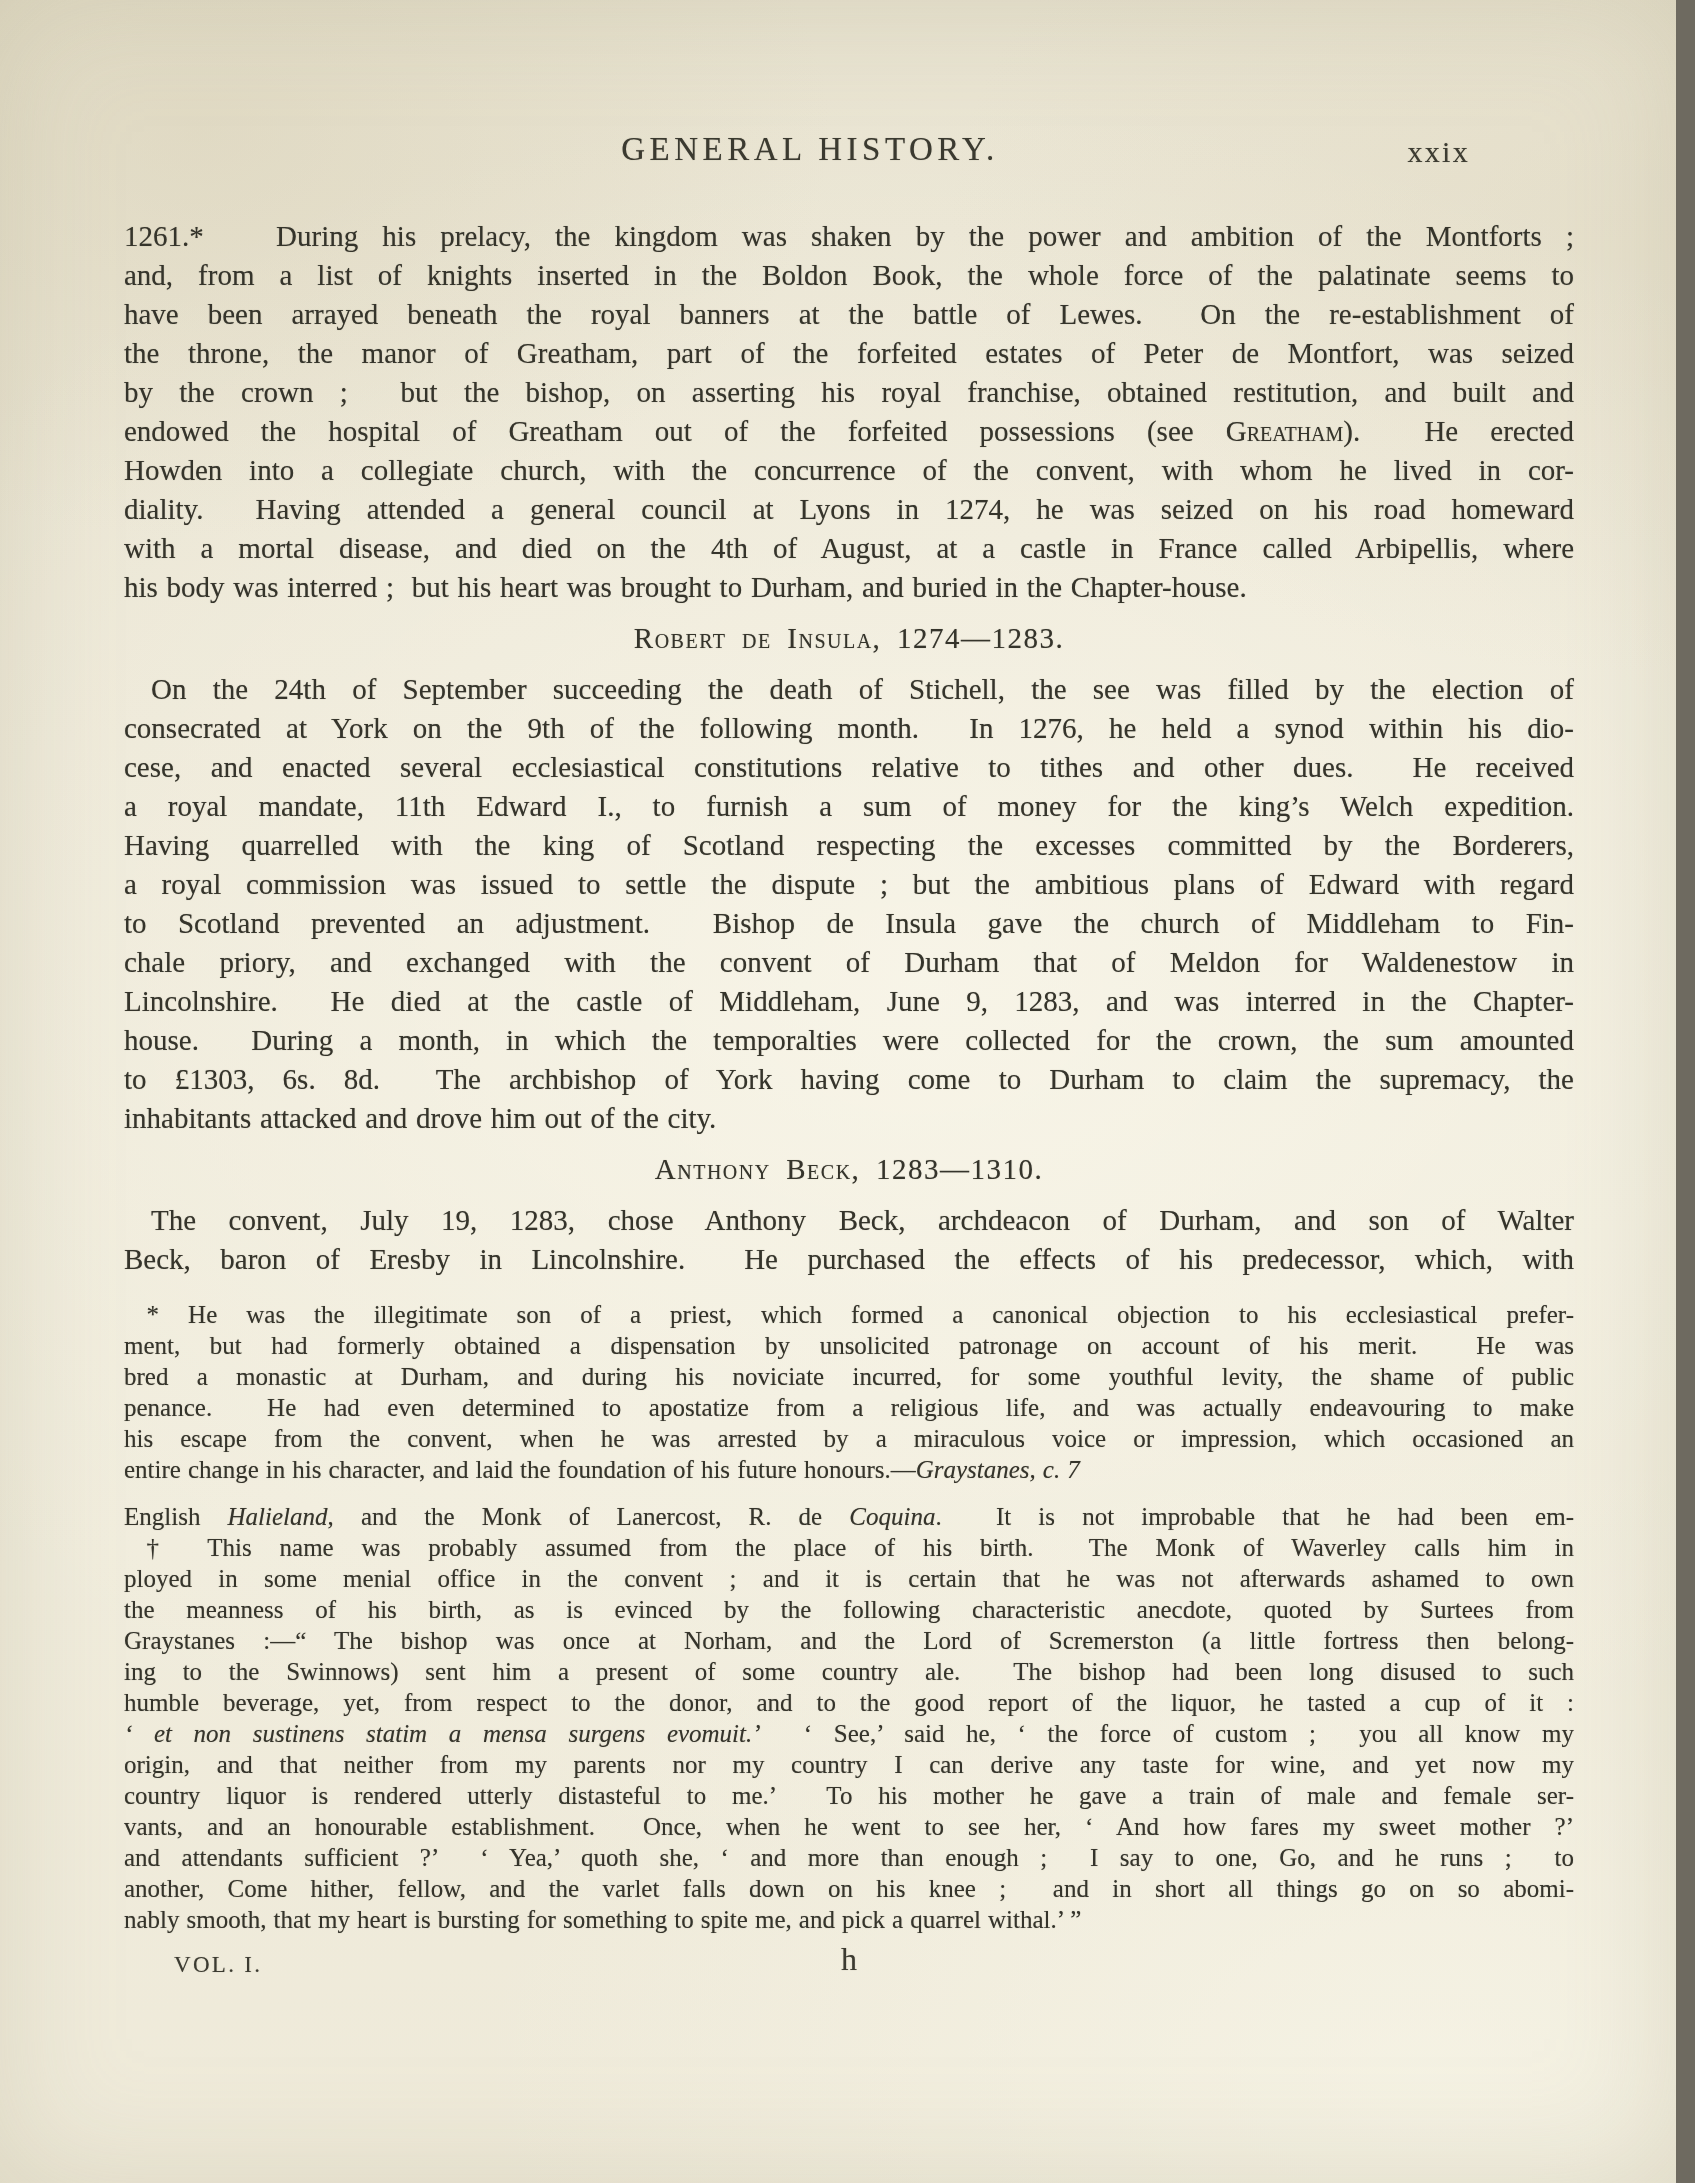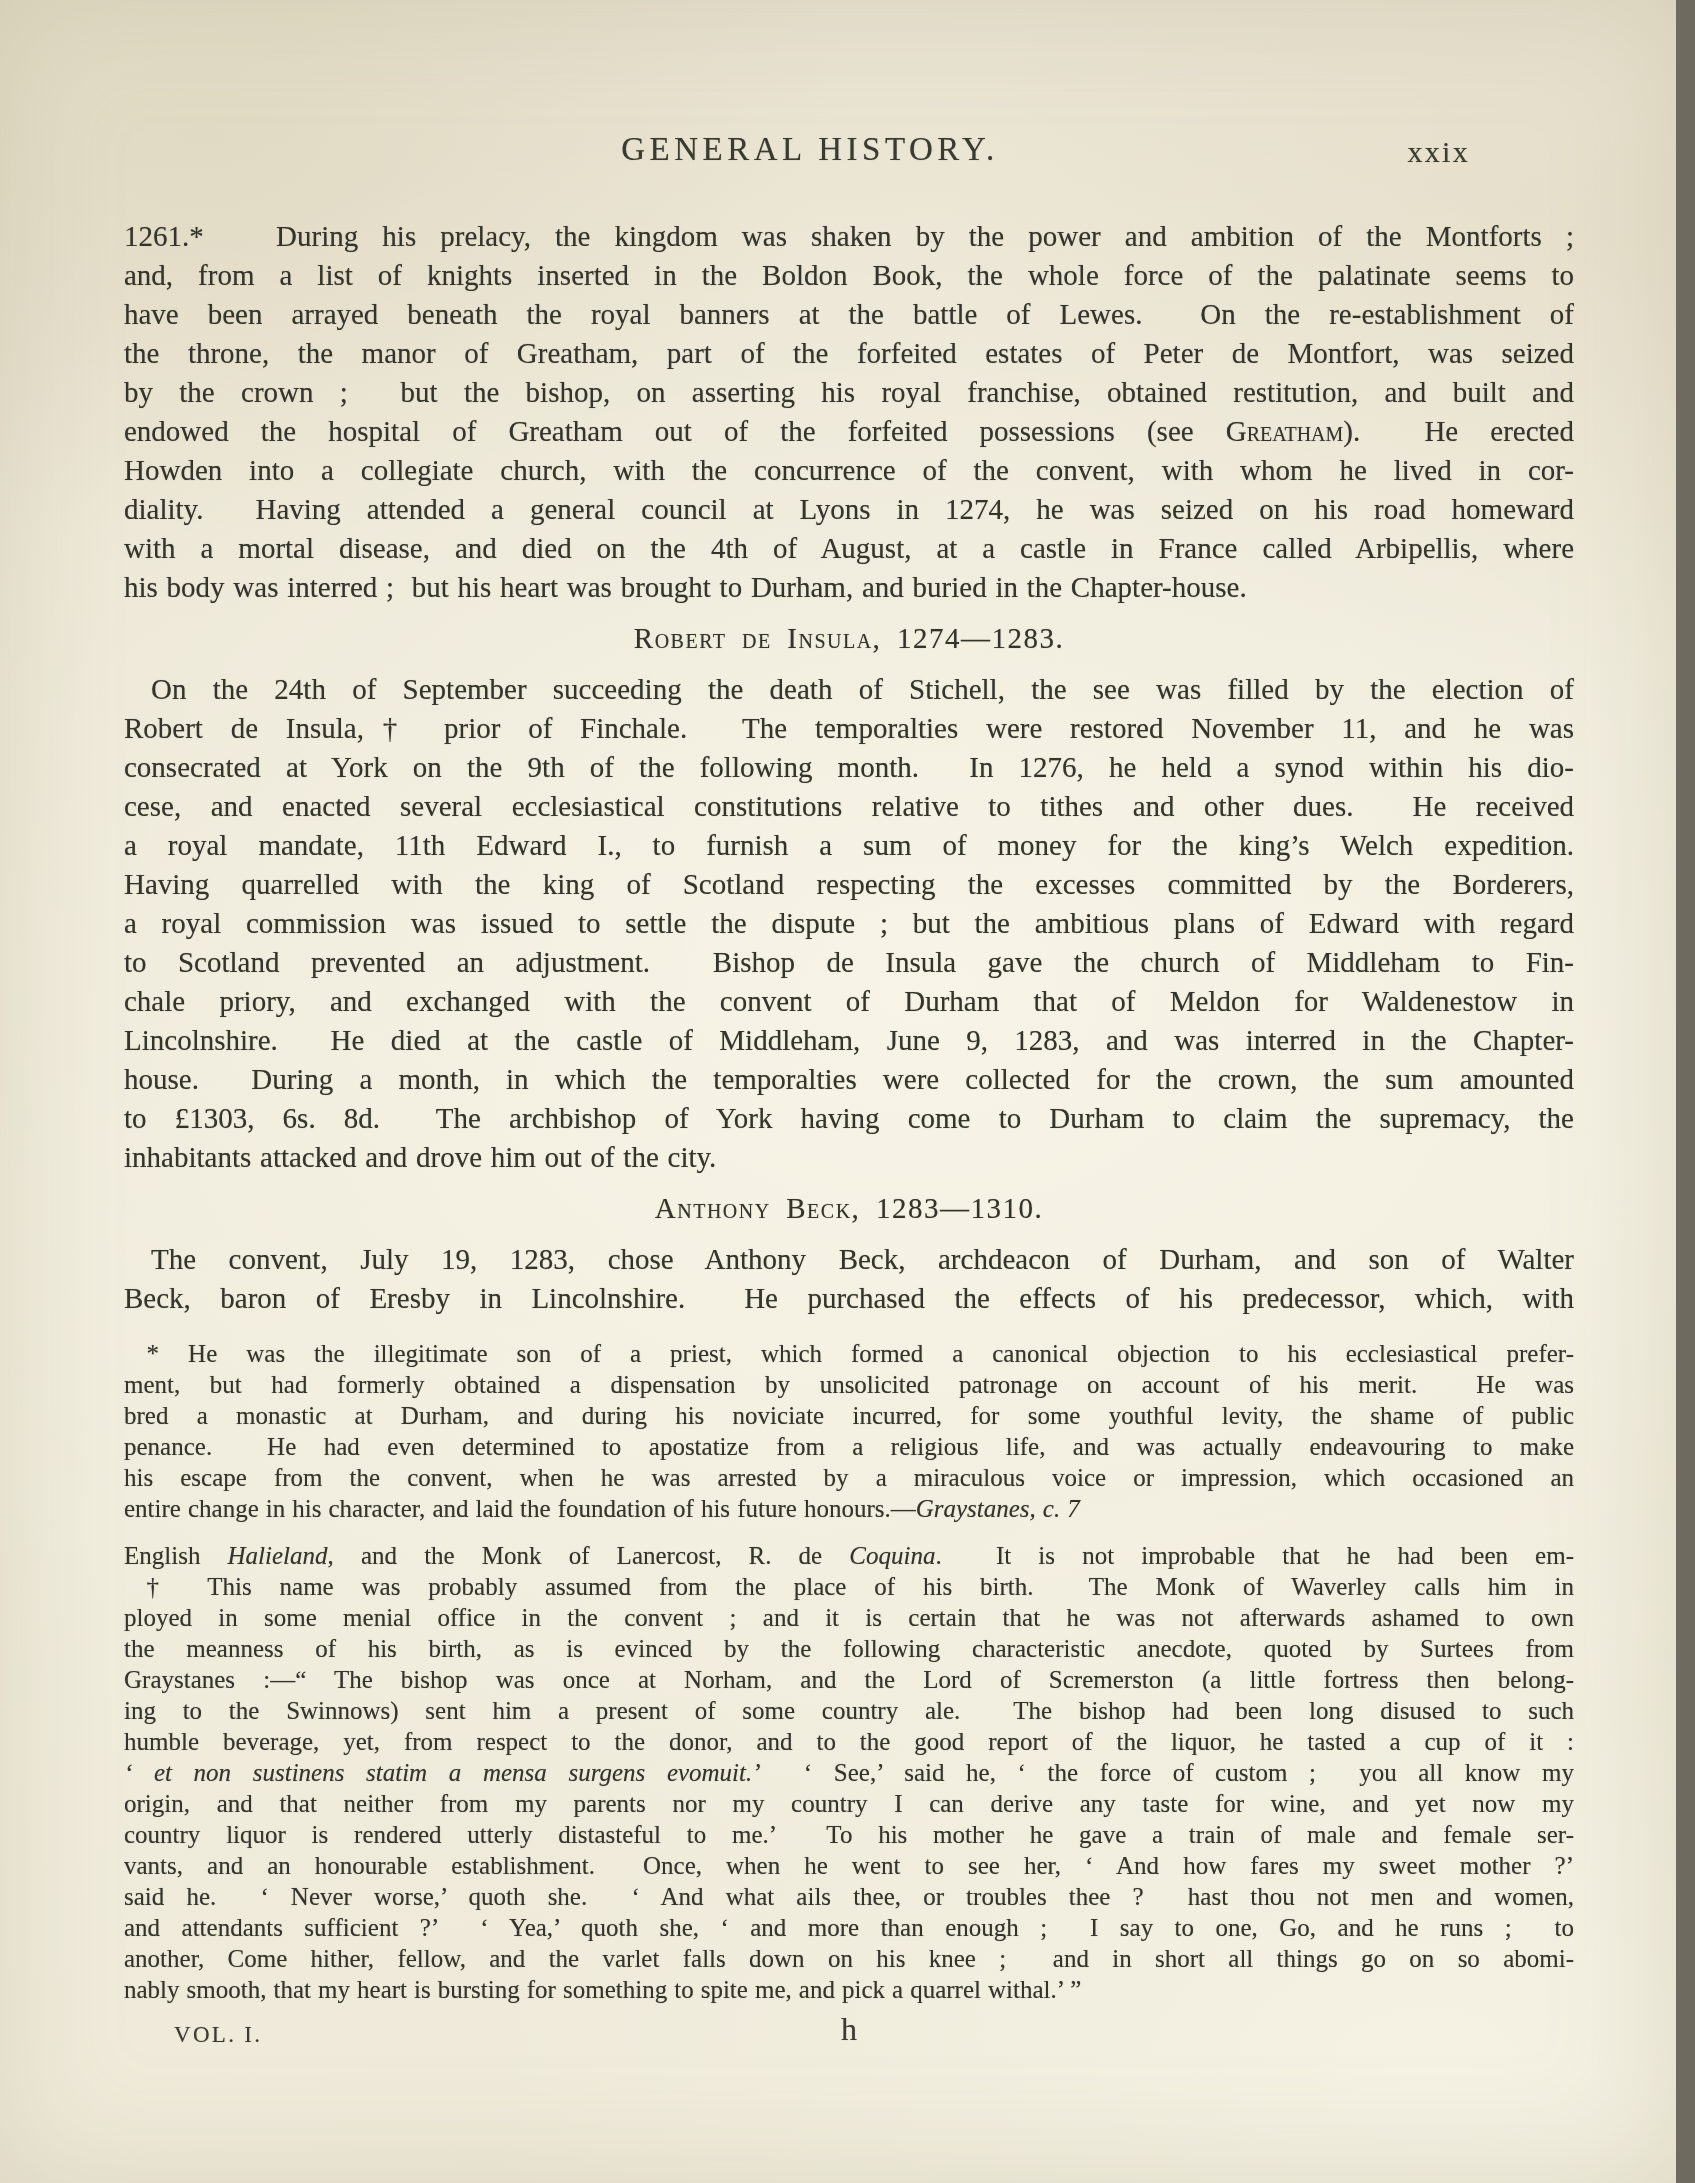--- a/index.html
+++ b/index.html
@@ -79,21 +79,20 @@
           <div class="line">Howden into a collegiate church, with the concurrence of the convent, with whom he lived in cor-</div>
           <div class="line">diality.  Having attended a general council at Lyons in 1274, he was seized on his road homeward</div>
           <div class="line">with a mortal disease, and died on the 4th of August, at a castle in France called Arbipellis, where</div>
           <div class="line last">his body was interred ;  but his heart was brought to Durham, and buried in the Chapter-house.</div>
         </div>
         <div class="sec heading">
           <div class="line"><span class="sc">Robert de Insula, 1274—1283.</span></div>
         </div>
         <div class="sec body">
           <div class="line indent">On the 24th of September succeeding the death of Stichell, the see was filled by the election of</div>
-          <div class="line">Robert de Insula,† prior of Finchale.  The temporalties were restored November 11, and he was</div>
           <div class="line">consecrated at York on the 9th of the following month.  In 1276, he held a synod within his dio-</div>
           <div class="line">cese, and enacted several ecclesiastical constitutions relative to tithes and other dues.  He received</div>
           <div class="line">a royal mandate, 11th Edward I., to furnish a sum of money for the king’s Welch expedition.</div>
           <div class="line">Having quarrelled with the king of Scotland respecting the excesses committed by the Borderers,</div>
           <div class="line">a royal commission was issued to settle the dispute ; but the ambitious plans of Edward with regard</div>
           <div class="line">to Scotland prevented an adjustment.  Bishop de Insula gave the church of Middleham to Fin-</div>
           <div class="line">chale priory, and exchanged with the convent of Durham that of Meldon for Waldenestow in</div>
           <div class="line">Lincolnshire.  He died at the castle of Middleham, June 9, 1283, and was interred in the Chapter-</div>
           <div class="line">house.  During a month, in which the temporalties were collected for the crown, the sum amounted</div>
           <div class="line">to £1303, 6s. 8d.  The archbishop of York having come to Durham to claim the supremacy, the</div>
@@ -119,21 +118,20 @@
           <div class="line indent">† This name was probably assumed from the place of his birth.  The Monk of Waverley calls him in</div>
           <div class="line">ployed in some menial office in the convent ; and it is certain that he was not afterwards ashamed to own</div>
           <div class="line">the meanness of his birth, as is evinced by the following characteristic anecdote, quoted by Surtees from</div>
           <div class="line">Graystanes :—“ The bishop was once at Norham, and the Lord of Scremerston (a little fortress then belong-</div>
           <div class="line">ing to the Swinnows) sent him a present of some country ale.  The bishop had been long disused to such</div>
           <div class="line">humble beverage, yet, from respect to the donor, and to the good report of the liquor, he tasted a cup of it :</div>
           <div class="line"><span class="i">‘ et non sustinens statim a mensa surgens evomuit.’</span>  ‘ See,’ said he, ‘ the force of custom ;  you all know my</div>
           <div class="line">origin, and that neither from my parents nor my country I can derive any taste for wine, and yet now my</div>
           <div class="line">country liquor is rendered utterly distasteful to me.’  To his mother he gave a train of male and female ser-</div>
           <div class="line">vants, and an honourable establishment.  Once, when he went to see her, ‘ And how fares my sweet mother ?’</div>
-          <div class="line">said he.  ‘ Never worse,’ quoth she.  ‘ And what ails thee, or troubles thee ?  hast thou not men and women,</div>
           <div class="line">and attendants sufficient ?’  ‘ Yea,’ quoth she, ‘ and more than enough ;  I say to one, Go, and he runs ;  to</div>
           <div class="line">another, Come hither, fellow, and the varlet falls down on his knee ;  and in short all things go on so abomi-</div>
           <div class="line last">nably smooth, that my heart is bursting for something to spite me, and pick a quarrel withal.’ ”</div>
         </div>
       </div>
 
     <div class="footer">
       <div class="vol">VOL. I.</div>
       <div class="sig">h</div>
     </div>

